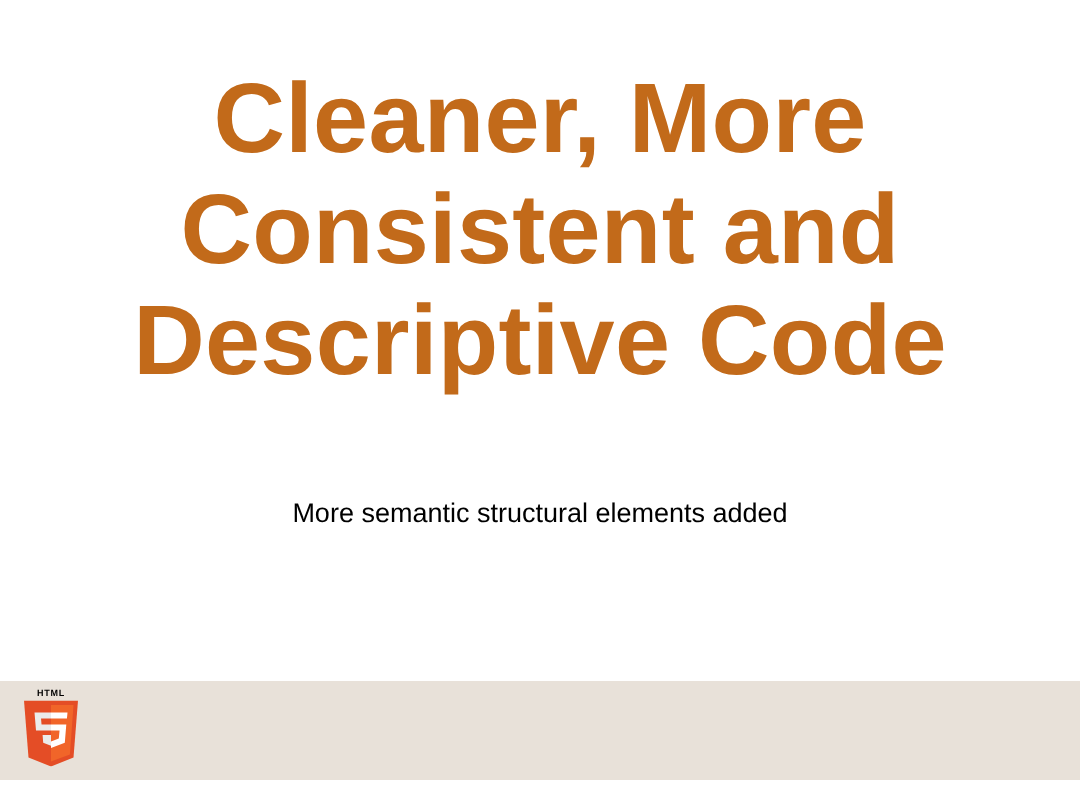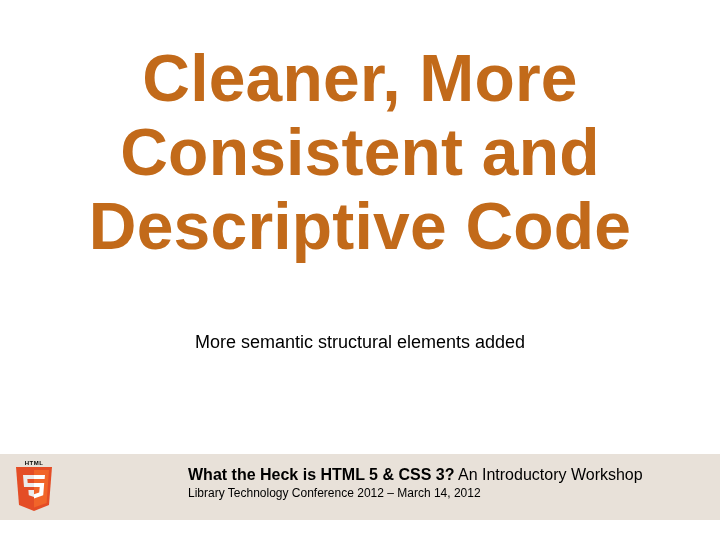--- a/index.html
+++ b/index.html
@@ -102,22 +102,16 @@
       <div class="shield">
         <svg width="40" height="44" viewBox="0 0 40 44">
           <polygon points="2,0 38,0 35,38 20,44 5,38" fill="#e44d26"></polygon>
           <polygon points="20,3 35,3 32.6,36 20,40.6" fill="#f16529"></polygon>
           <path d="M20 8 h-11 l1 12 h10 v-4 h-6.3 l-0.35-4 h6.65 z M20 23 h-5.6 l0.4 5.2 5.2 1.9 v-4.3 z" fill="#ebebeb"></path>
           <path d="M20 8 h11 l-0.36 4 h-10.64 z M20 16 h10.2 l-1 12.2 -9.2 3.4 v-4.3 l5.2-1.9 0.5-5.4 h-5.7 z" fill="#ffffff"></path>
         </svg>
       </div>
     </div>
 
-    <div class="footer-text">
-      <div class="footer-line1">
-        <span class="bold">What the Heck is HTML 5 &amp; CSS 3?</span><span class="norm">  An Introductory Workshop</span>
-      </div>
-      <div class="footer-line2">Library Technology Conference 2012 – March 14, 2012</div>
-    </div>
 
   </div>
 
 </div>
 
 </body></html>

